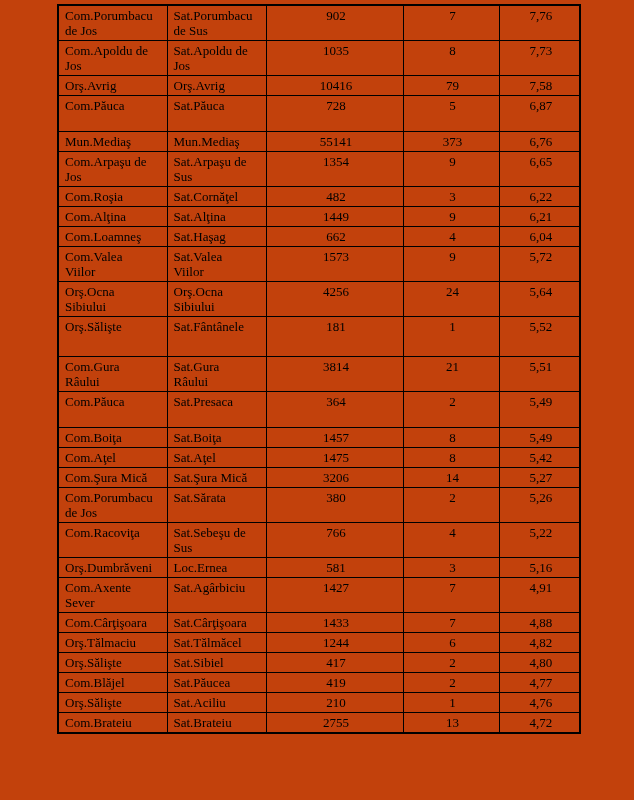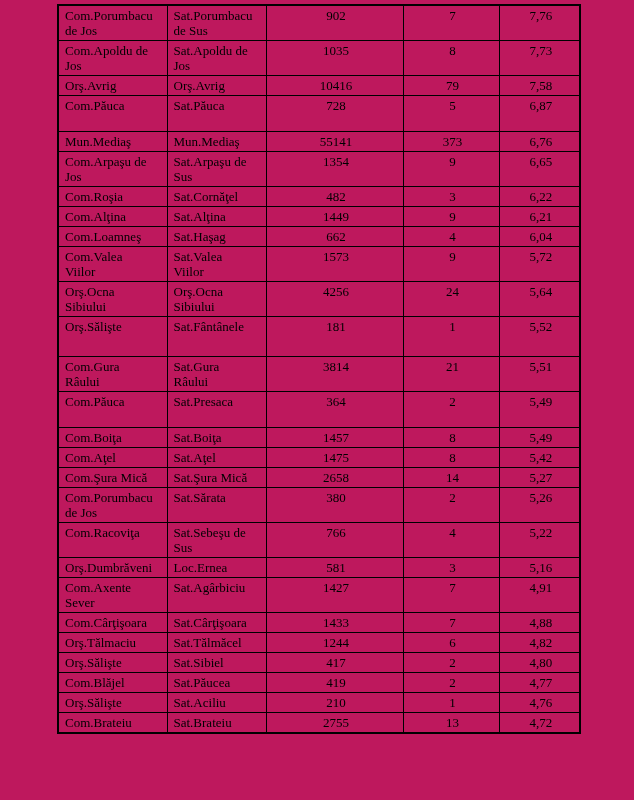--- a/index.html
+++ b/index.html
@@ -11,21 +11,21 @@
     height: 800px;
     background: #ffffff;
     position: relative;
     font-family: "Liberation Serif", serif;
     color: #000000;
     overflow: hidden;
   }
   .page {
     position: absolute;
     inset: 0;
-    background: #be185d;
+    background: #c2410c;
   }
   table.data-table {
     position: absolute;
     left: 57px;
     top: 4px;
     width: 522px;
     border-collapse: collapse;
     table-layout: fixed;
     border: 2px solid #000000;
   }
@@ -186,21 +186,21 @@
         <tr>
           <td class="name">Com.Aţel</td>
           <td class="name">Sat.Aţel</td>
           <td class="num">1475</td>
           <td class="num">8</td>
           <td class="num">5,42</td>
         </tr>
         <tr>
           <td class="name">Com.Şura Mică</td>
           <td class="name">Sat.Şura Mică</td>
-          <td class="num">2658</td>
+          <td class="num">3206</td>
           <td class="num">14</td>
           <td class="num">5,27</td>
         </tr>
         <tr>
           <td class="name">Com.Porumbacu
 de Jos</td>
           <td class="name">Sat.Sărata</td>
           <td class="num">380</td>
           <td class="num">2</td>
           <td class="num">5,26</td>

